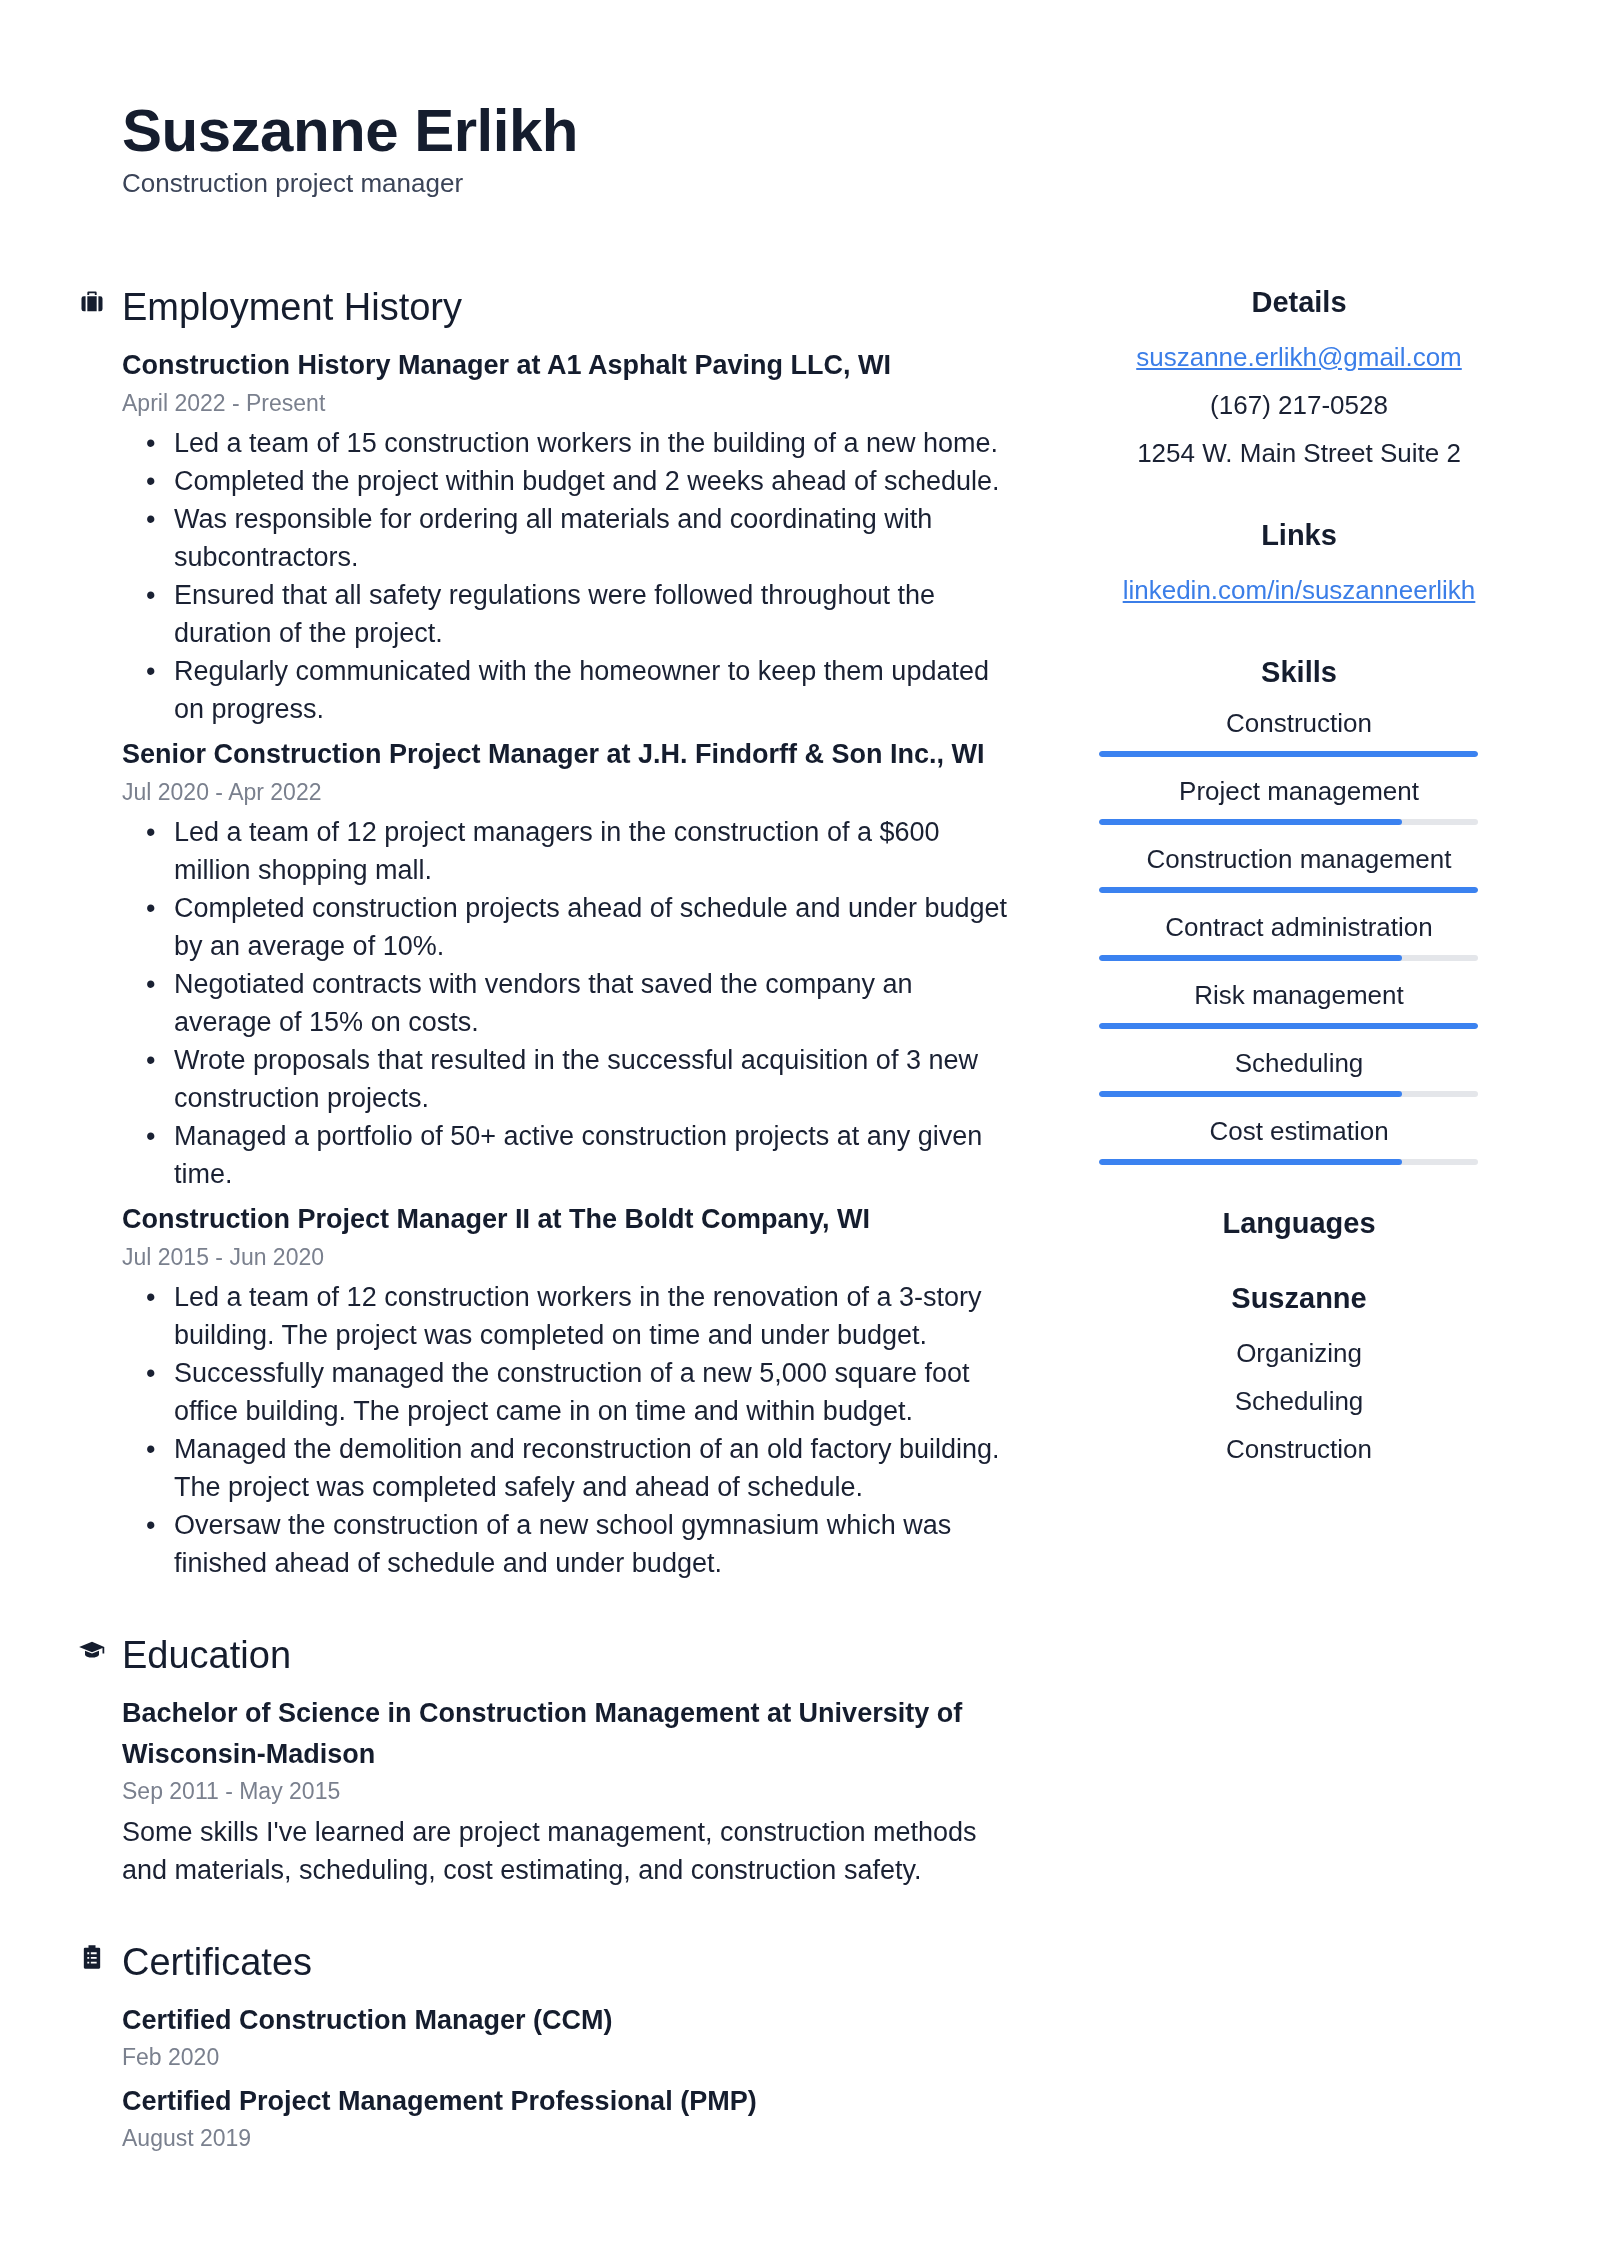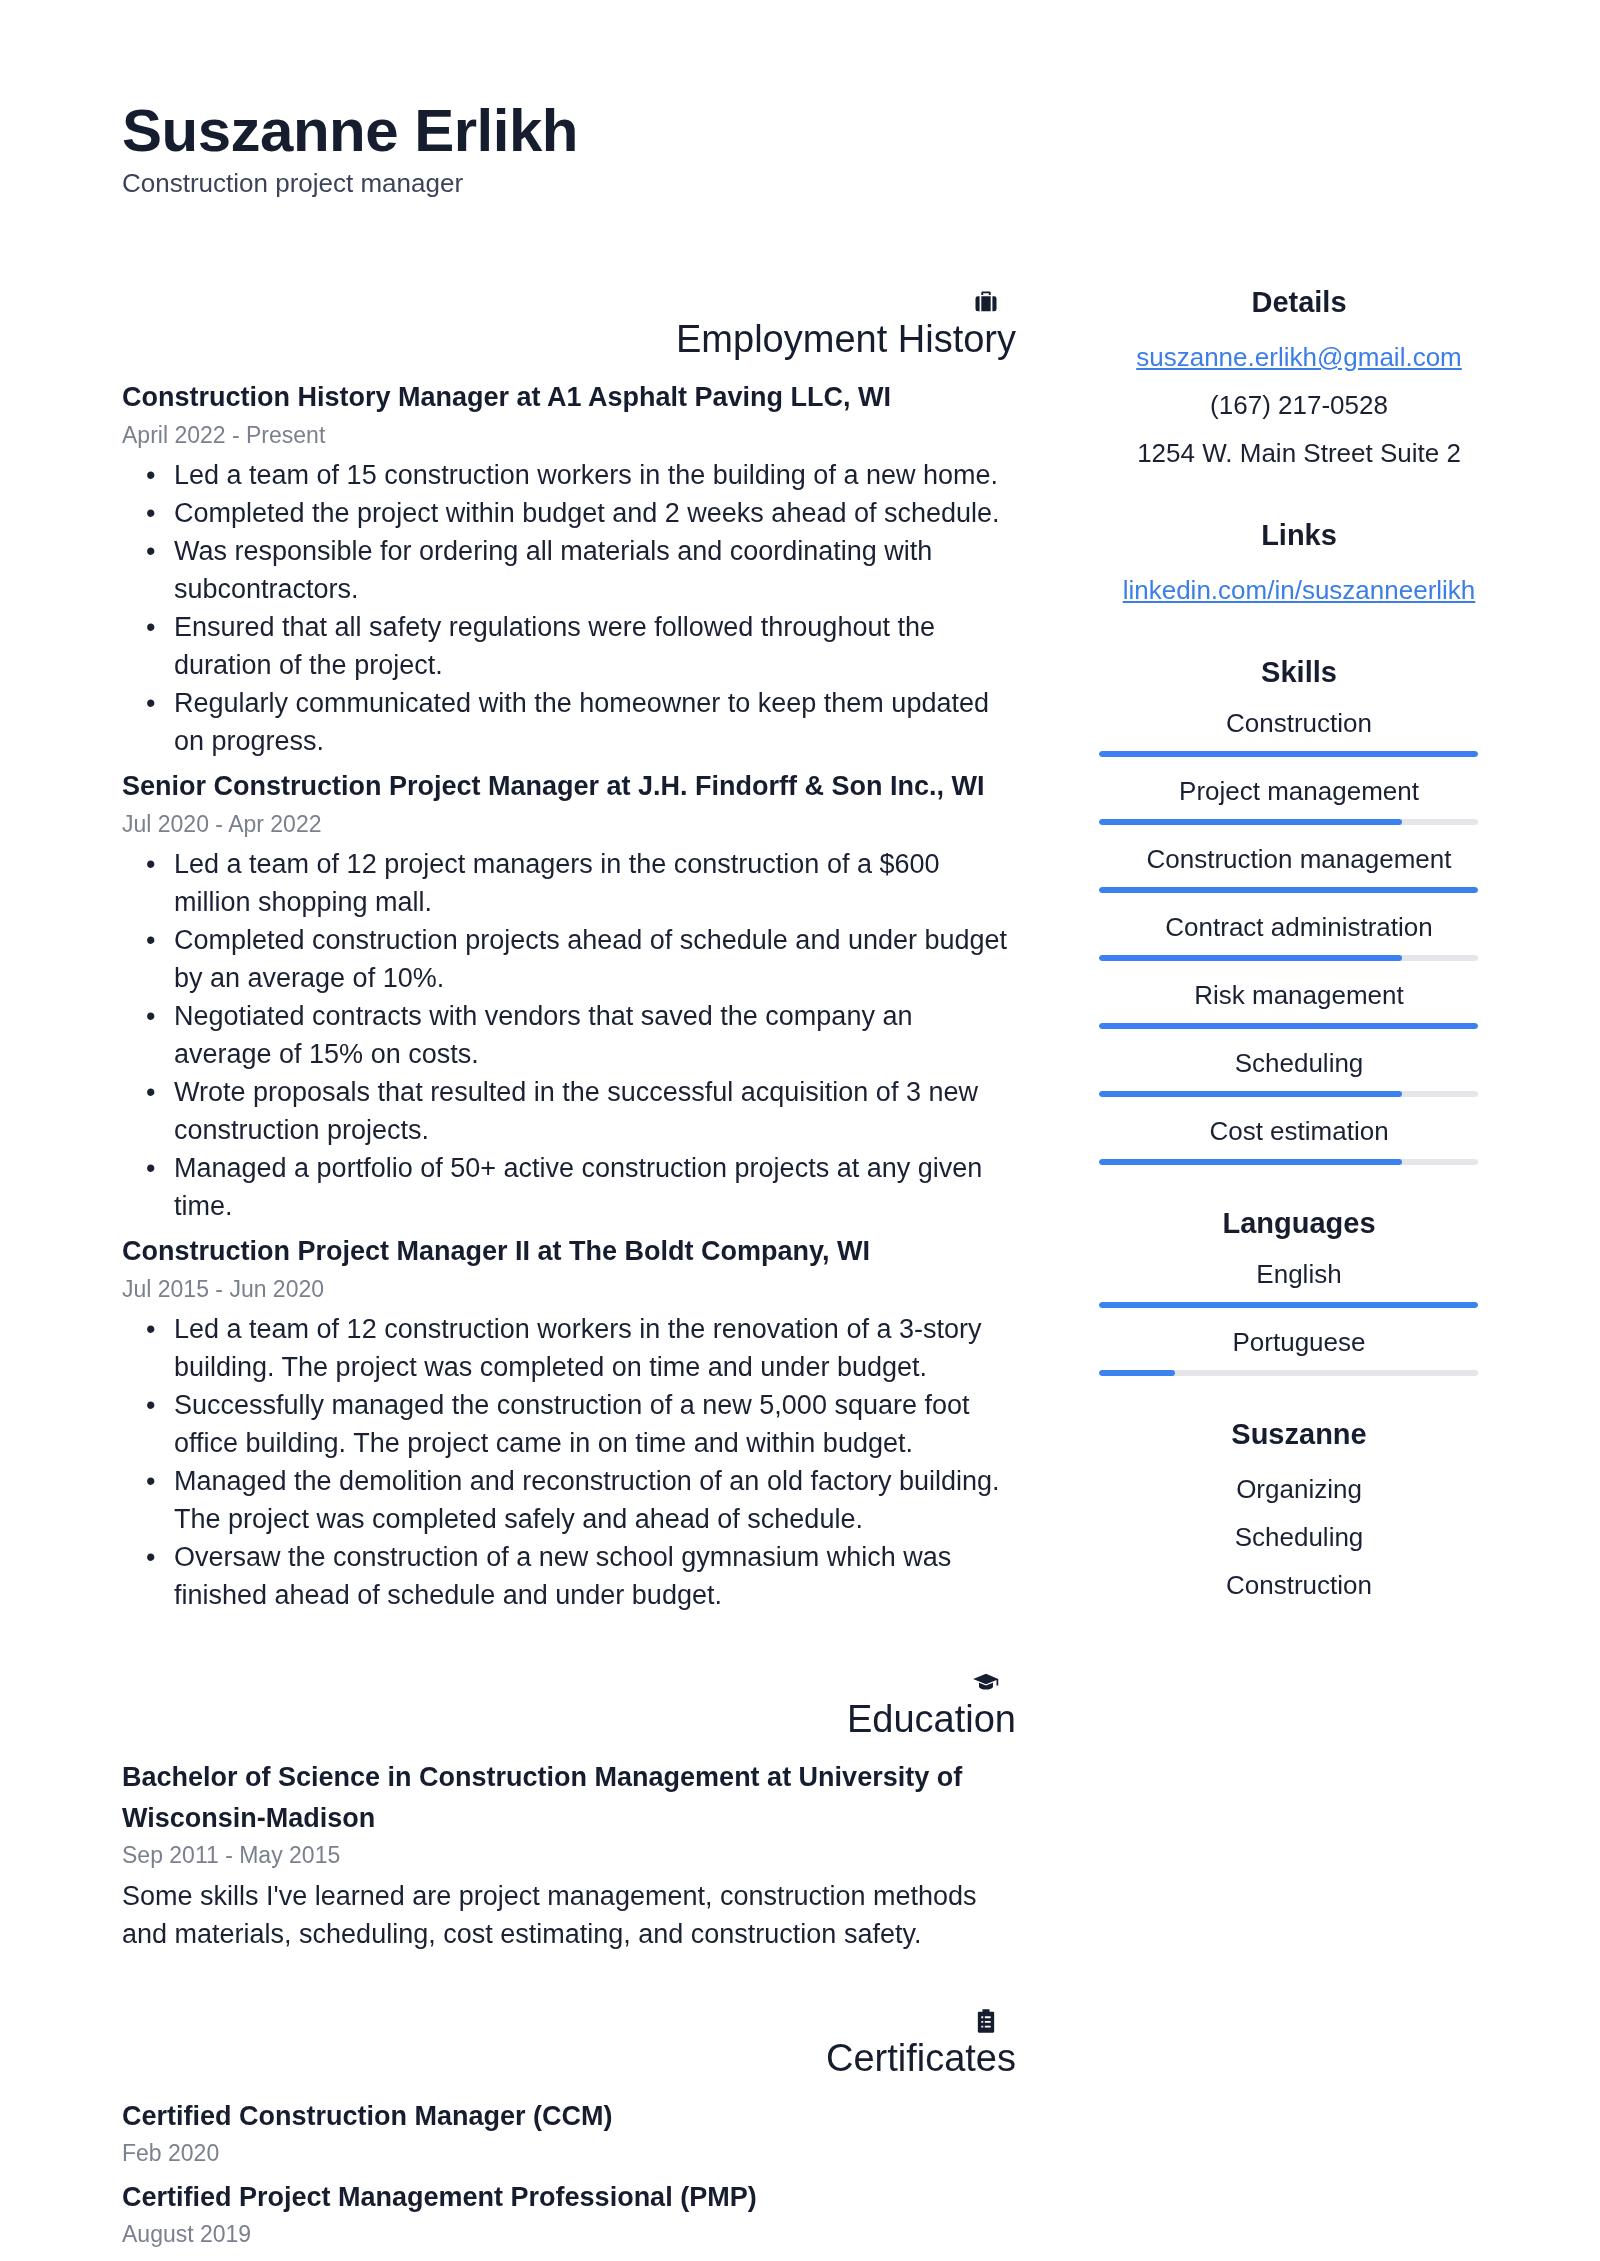--- a/index.html
+++ b/index.html
@@ -7,21 +7,21 @@
     width: 1600px; height: 2261px; position: relative; overflow: hidden;
     font-family: "Liberation Sans", "DejaVu Sans", sans-serif;
     color: #1a2133;
   }
   .header { position: absolute; left: 122px; top: 98px; }
   .name { font-size: 60px; font-weight: 700; color: #151d2e; line-height: 1.1; letter-spacing: -0.5px; }
   .title { font-size: 26px; color: #3b4458; margin-top: 4px; }
 
   .main { position: absolute; left: 76px; top: 286px; width: 940px; }
   .section { margin-bottom: 52px; }
-  .section-head { display: flex; align-items: flex-end; margin-bottom: 16px; flex-direction: column; }
+  .section-head { display: flex; align-items: flex-start; margin-bottom: 16px; }
   .section-icon { width: 32px; height: 32px; margin-right: 14px; display: flex; align-items: center; justify-content: center; }
   .section-icon svg { width: 28px; height: 28px; fill: #151d2e; }
   .section-title { font-size: 38px; font-weight: 400; color: #151d2e; }
   .entries { padding-left: 46px; }
   .entry { margin-bottom: 6px; }
   .entry-title { font-size: 27px; font-weight: 700; color: #151d2e; line-height: 1.5; }
   .entry-date { font-size: 23px; color: #7a808e; line-height: 1.5; margin-bottom: 4px; }
   .bullets { list-style: none; margin: 0; padding: 0 0 0 52px; }
   .bullets li { position: relative; font-size: 27px; line-height: 38px; color: #1a2133; }
   .bullets li::before { content: "\2022"; position: absolute; left: -28px; top: 0; }
@@ -189,34 +189,20 @@
           <div class="skill-label">Cost estimation</div>
           <div class="bar">
             <div class="bar-fill" style="width: 80%;"></div>
           </div>
         </div>
       </div>
   </div>
 
   <div class="side-section">
     <div class="side-title">Languages</div>
-    <div id="languages-list">
-        <div class="skill">
-          <div class="skill-label">English</div>
-          <div class="bar">
-            <div class="bar-fill" style="width: 100%;"></div>
-          </div>
-        </div>
-        <div class="skill">
-          <div class="skill-label">Portuguese</div>
-          <div class="bar">
-            <div class="bar-fill" style="width: 20%;"></div>
-          </div>
-        </div>
-      </div>
   </div>
 
   <div class="side-section">
     <div class="side-title">Suszanne</div>
     <div id="hobbies-list">
         <div class="hobby">Organizing</div>
         <div class="hobby">Scheduling</div>
         <div class="hobby">Construction</div>
       </div>
   </div>

